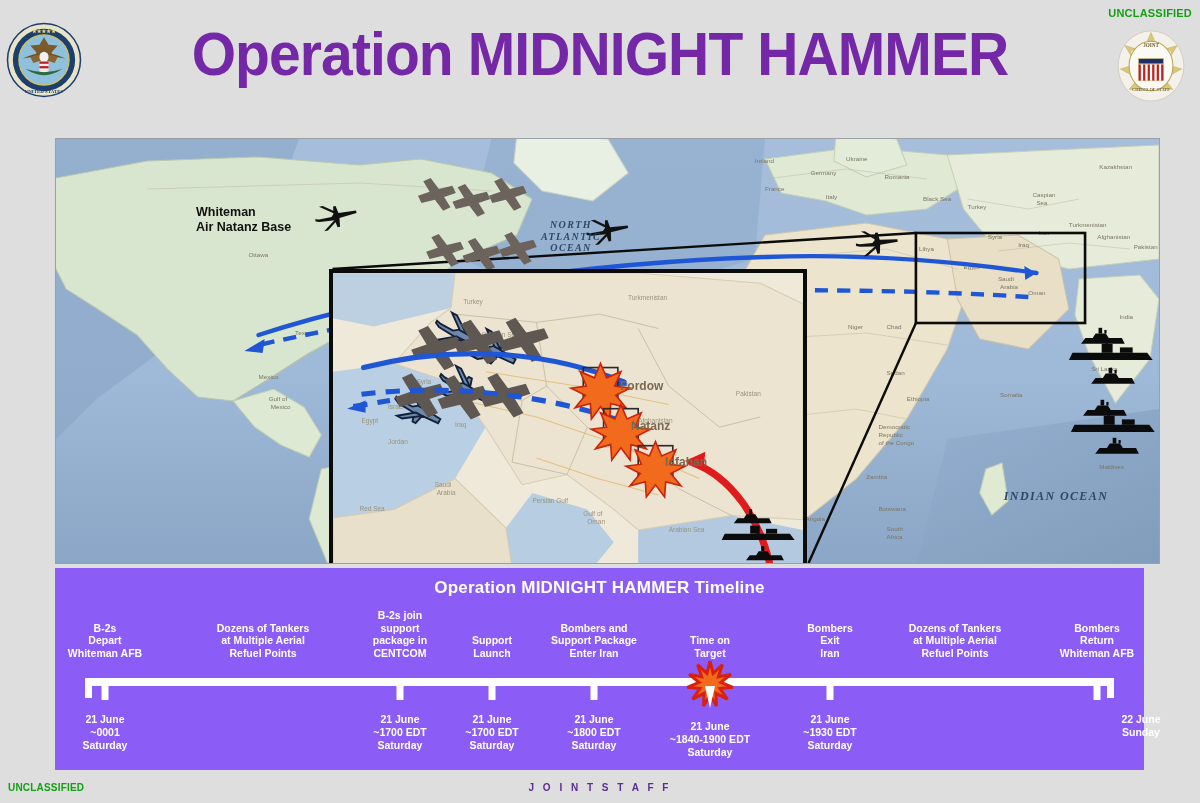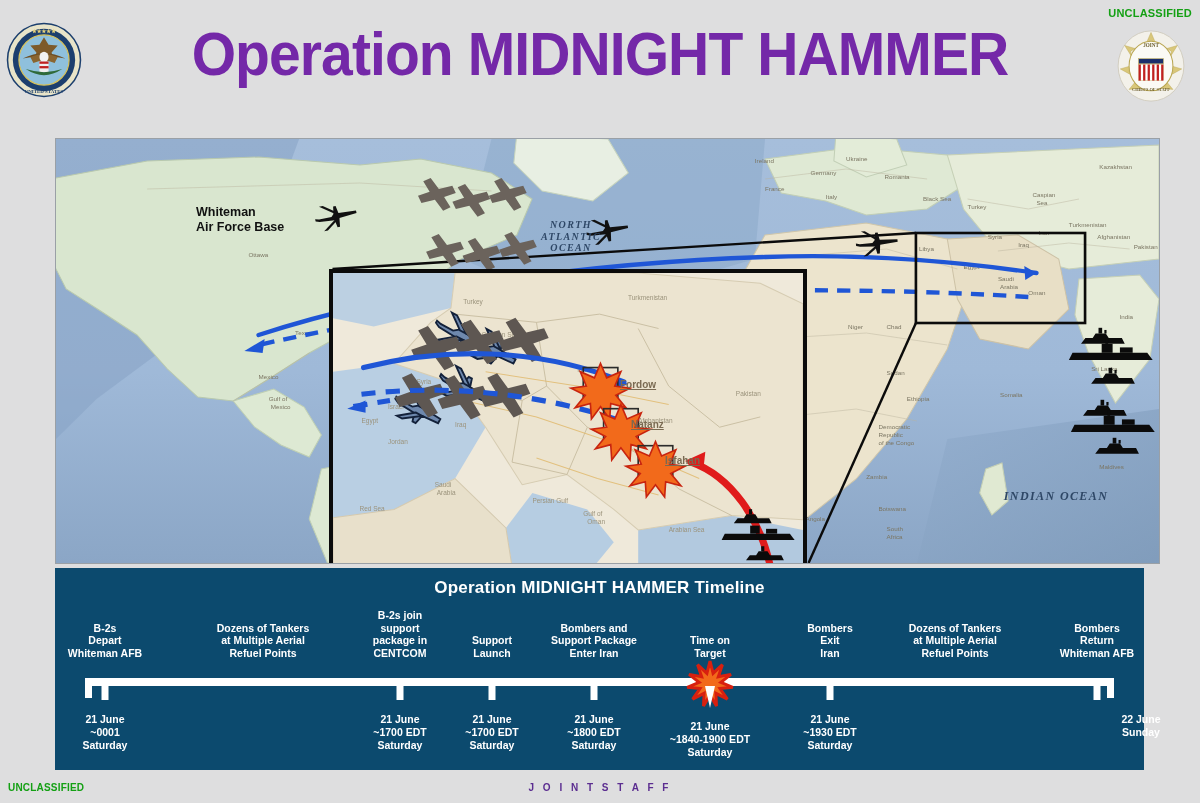--- a/index.html
+++ b/index.html
@@ -55,28 +55,28 @@
   }
   #natl-label{left:455px;top:80px;font-size:10px;line-height:11.5px;width:120px;}
   #indian-label{left:930px;top:350px;font-size:12px;width:140px;}
 
   
   #inset{
     position:absolute;left:273px;top:130px;width:470px;height:294px;
     border:4px solid #0b0b0b;background:#e9e2d4;overflow:hidden;
   }
   .target-label{
-    position:absolute;color:#7a6a52;font-size:10px;font-weight:bold;
-    font-family:"Liberation Sans",sans-serif;white-space:nowrap;text-decoration:underline;
+    position:absolute;color:#7a6a52;font-size:12px;font-weight:bold;
+    font-family:"Liberation Sans",sans-serif;white-space:nowrap;
   }
 
   
   #timeline-panel{
     position:absolute;left:55px;top:568px;width:1089px;height:202px;
-    background:#0c4a6e;color:#fff;
+    background:#8b5cf6;color:#fff;
   }
   #timeline-title{
     position:absolute;left:0;top:10px;width:1089px;text-align:center;
     font-size:17px;font-weight:bold;letter-spacing:.2px;
   }
   .ev-top{
     position:absolute;text-align:center;font-size:10.5px;font-weight:bold;
     line-height:12.5px;color:#fff;
   }
   .ev-bot{
@@ -331,21 +331,21 @@
       <g transform="translate(1026,306) scale(.72)">
         <path d="M0 12 L6 4 L16 4 L20 -2 L34 -2 L38 4 L56 4 L60 12 Z"></path>
         <rect x="24" y="-10" width="5" height="8"></rect>
           <rect x="32" y="-7" width="3" height="5"></rect>
       </g>
     </g>
   </svg>
 
   <div class="map-label" id="whiteman-label">
     <div>Whiteman</div>
-    <div>Air Force Base</div>
+    <div>Air Natanz Base</div>
   </div>
   <div class="ocean-label" id="natl-label">
     <div>NORTH</div>
     <div>ATLANTIC</div>
     <div>OCEAN</div>
   </div>
   <div class="ocean-label" id="indian-label">INDIAN OCEAN</div>
 
   <div id="inset">
     <svg class="mapsvg" viewBox="0 0 462 286" preserveAspectRatio="none">

